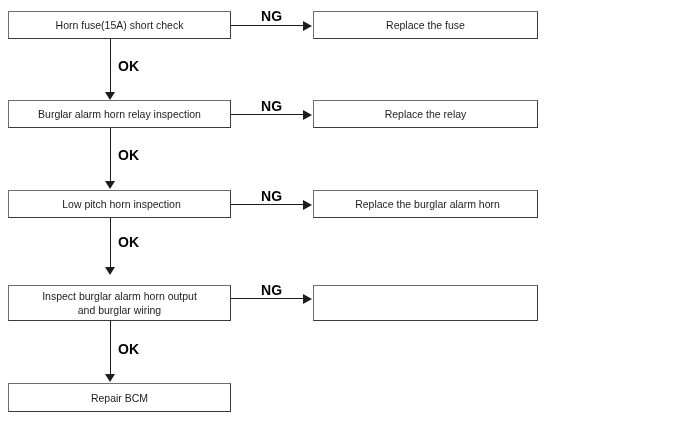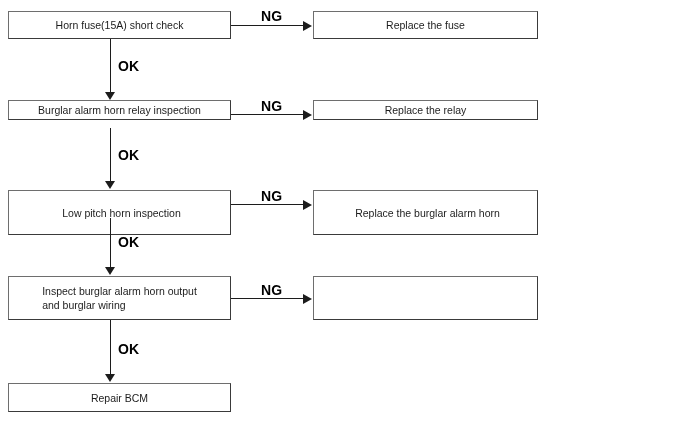--- a/index.html
+++ b/index.html
@@ -20,37 +20,38 @@
   .node {
     position: absolute;
     box-sizing: border-box;
     border: 1px solid #6e6e6e;
     border-right-color: #3a3a3a;
     border-bottom-color: #3a3a3a;
     background: #ffffff;
     display: flex;
     align-items: center;
     justify-content: center;
+    text-align: center;
     color: #1c1c1c;
     font-size: 10.5px;
     line-height: 14px;
     padding: 0 4px;
   }
   .node span {
     display: block;
   }
   
   .col-left  { left: 8px;   width: 223px; }
   .col-right { left: 313px; width: 225px; }
 
   
   .row1 { top: 11px;  height: 28px; }
-  .row2 { top: 100px; height: 20px; }
-  .row3 { top: 190px; height: 45px; padding-left: 8px; }
-  .row4 { top: 276px; height: 44px; }
+  .row2 { top: 100px; height: 28px; }
+  .row3 { top: 190px; height: 28px; padding-left: 8px; }
+  .row4 { top: 285px; height: 36px; }
   .row5 { top: 383px; height: 29px; }
 
   
   .vline {
     position: absolute;
     left: 110px;
     width: 1px;
     background: #1c1c1c;
   }
   .vhead {

